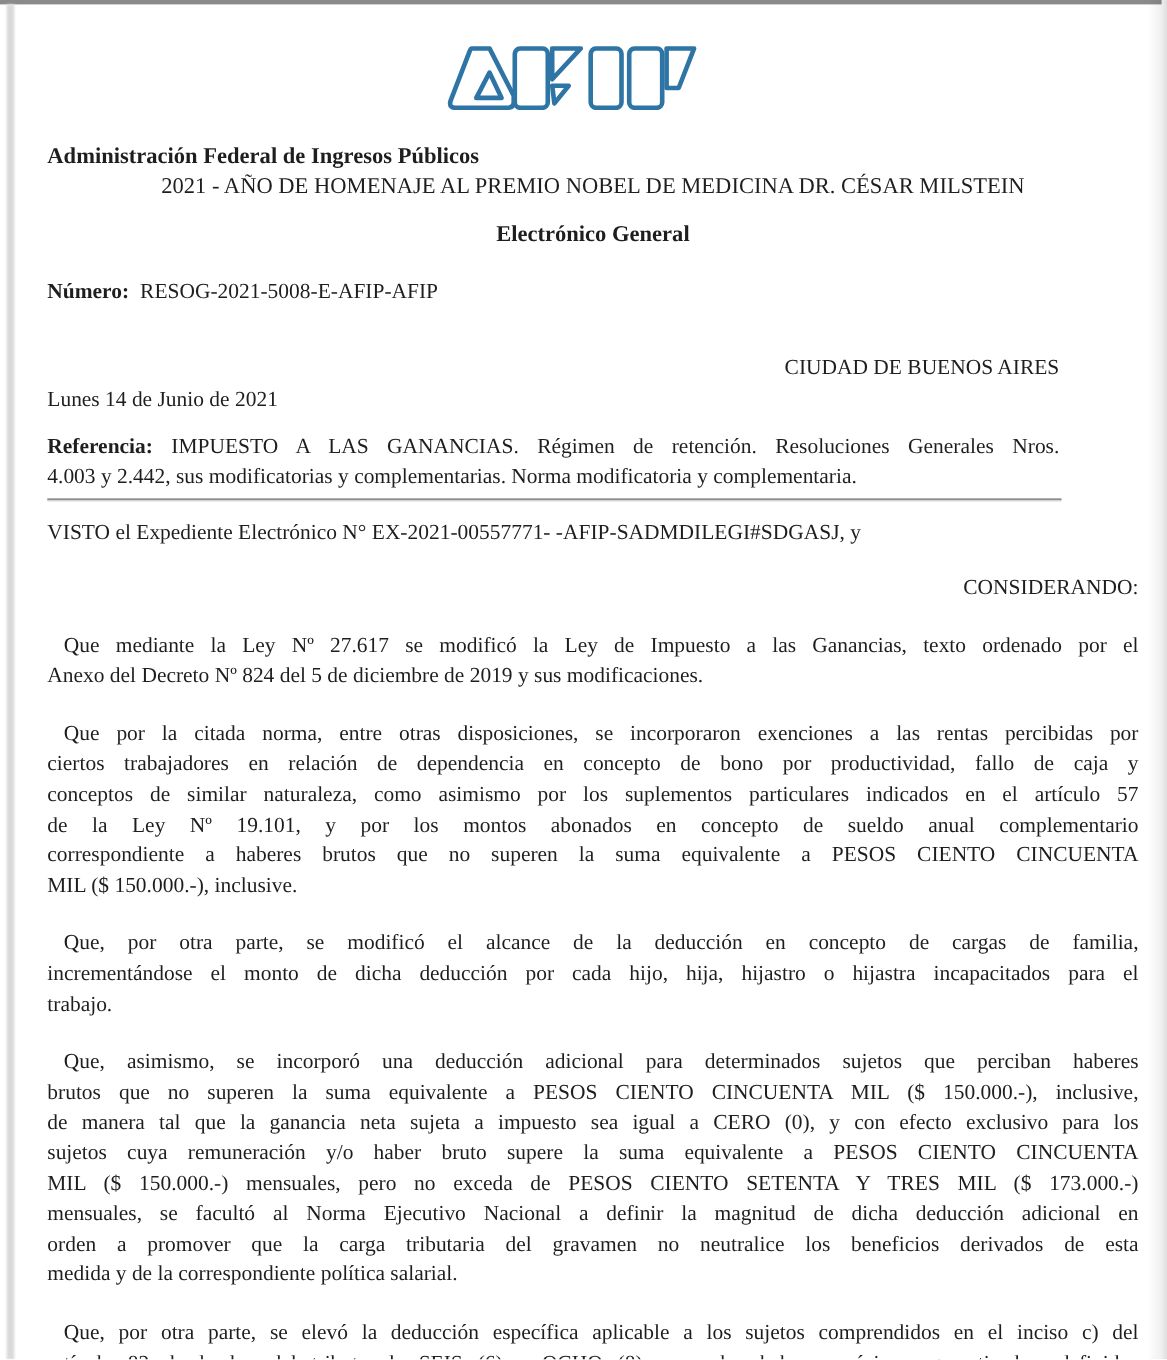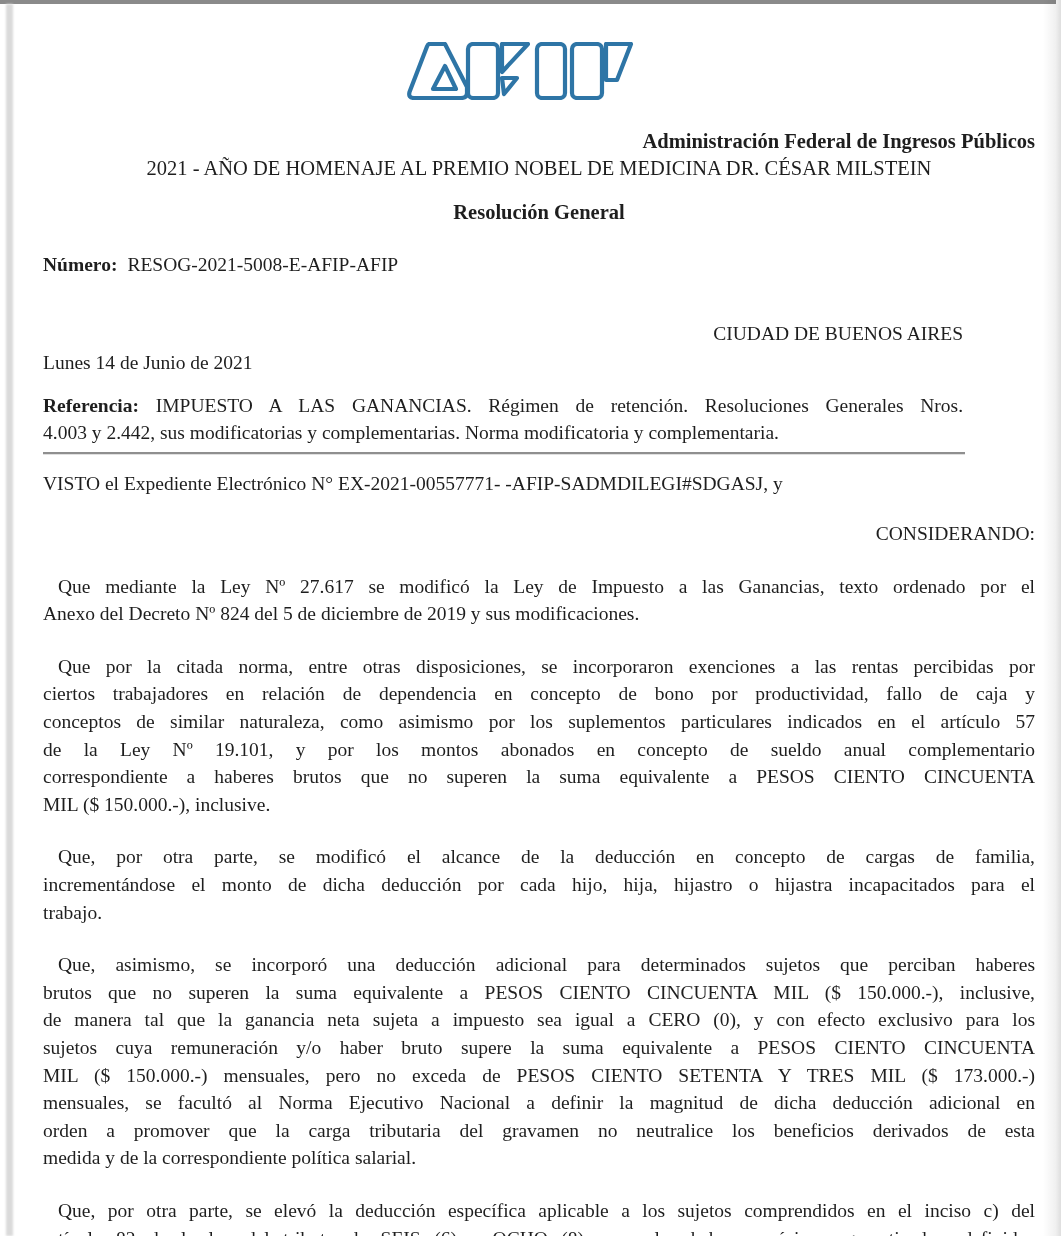--- a/index.html
+++ b/index.html
@@ -15,21 +15,21 @@
   .scan-top-edge{position:absolute;left:0;top:0;width:1056px;height:4px;background:#8a8a8a;}
   .scan-left-edge{position:absolute;left:6px;top:4px;width:7px;height:1232px;background:#dadada;filter:blur(1px);}
   .scan-right-edge{position:absolute;right:0;top:0;width:18px;height:1236px;
     background:linear-gradient(to right, rgba(0,0,0,0) 0%, rgba(0,0,0,0.06) 70%, rgba(0,0,0,0.13) 100%);}
   .content{position:absolute;left:43px;top:0;width:992px;}
   .b{font-weight:bold;}
 
   .logo-wrap{padding-top:42px;text-align:center;}
   .logo-wrap svg{display:inline-block;transform:translateX(-20px);}
 
-  .org{margin-top:24px;text-align:right;font-size:20.5px;font-weight:bold;line-height:26px;}
+  .org{margin-top:24px;text-align:left;font-size:20.5px;font-weight:bold;line-height:26px;}
   .motto{margin-top:1px;text-align:center;font-size:20.5px;line-height:26px;}
   .doctype{margin-top:18px;text-align:center;font-size:20.5px;font-weight:bold;line-height:26px;}
 
   .meta{width:920px;font-size:19.5px;line-height:27.5px;}
   .numero{margin-top:26px;}
   .numero .b{margin-right:10px;}
   .city{margin-top:41px;text-align:right;}
   .date{margin-top:2px;text-align:left;}
   .referencia{margin-top:15px;}
   .rule{margin:5px 0 0 0;width:922px;border:none;border-top:2px solid #8f8f8f;border-bottom:1px solid #e0e0e0;height:0;}
@@ -65,21 +65,21 @@
 
             <rect x="132" y="2" width="28" height="54" rx="5"></rect>
 
             <rect x="167" y="2" width="30" height="54" rx="5"></rect>
             <path d="M201 2 L226 2 L212 38 L201 38 Z"></path>
           </g>
         </svg>
       </div>
       <div class="org">Administración Federal de Ingresos Públicos</div>
       <div class="motto">2021 - AÑO DE HOMENAJE AL PREMIO NOBEL DE MEDICINA DR. CÉSAR MILSTEIN</div>
-      <div class="doctype">Resolución General</div>
+      <div class="doctype">Electrónico General</div>
     </header>
 
     <section class="meta">
       <div class="numero">
         <span class="b">Número:</span><span>RESOG-2021-5008-E-AFIP-AFIP</span>
       </div>
       <div class="city">CIUDAD DE BUENOS AIRES</div>
       <div class="date">Lunes 14 de Junio de 2021</div>
       <div class="referencia">
         <div class="jline">

